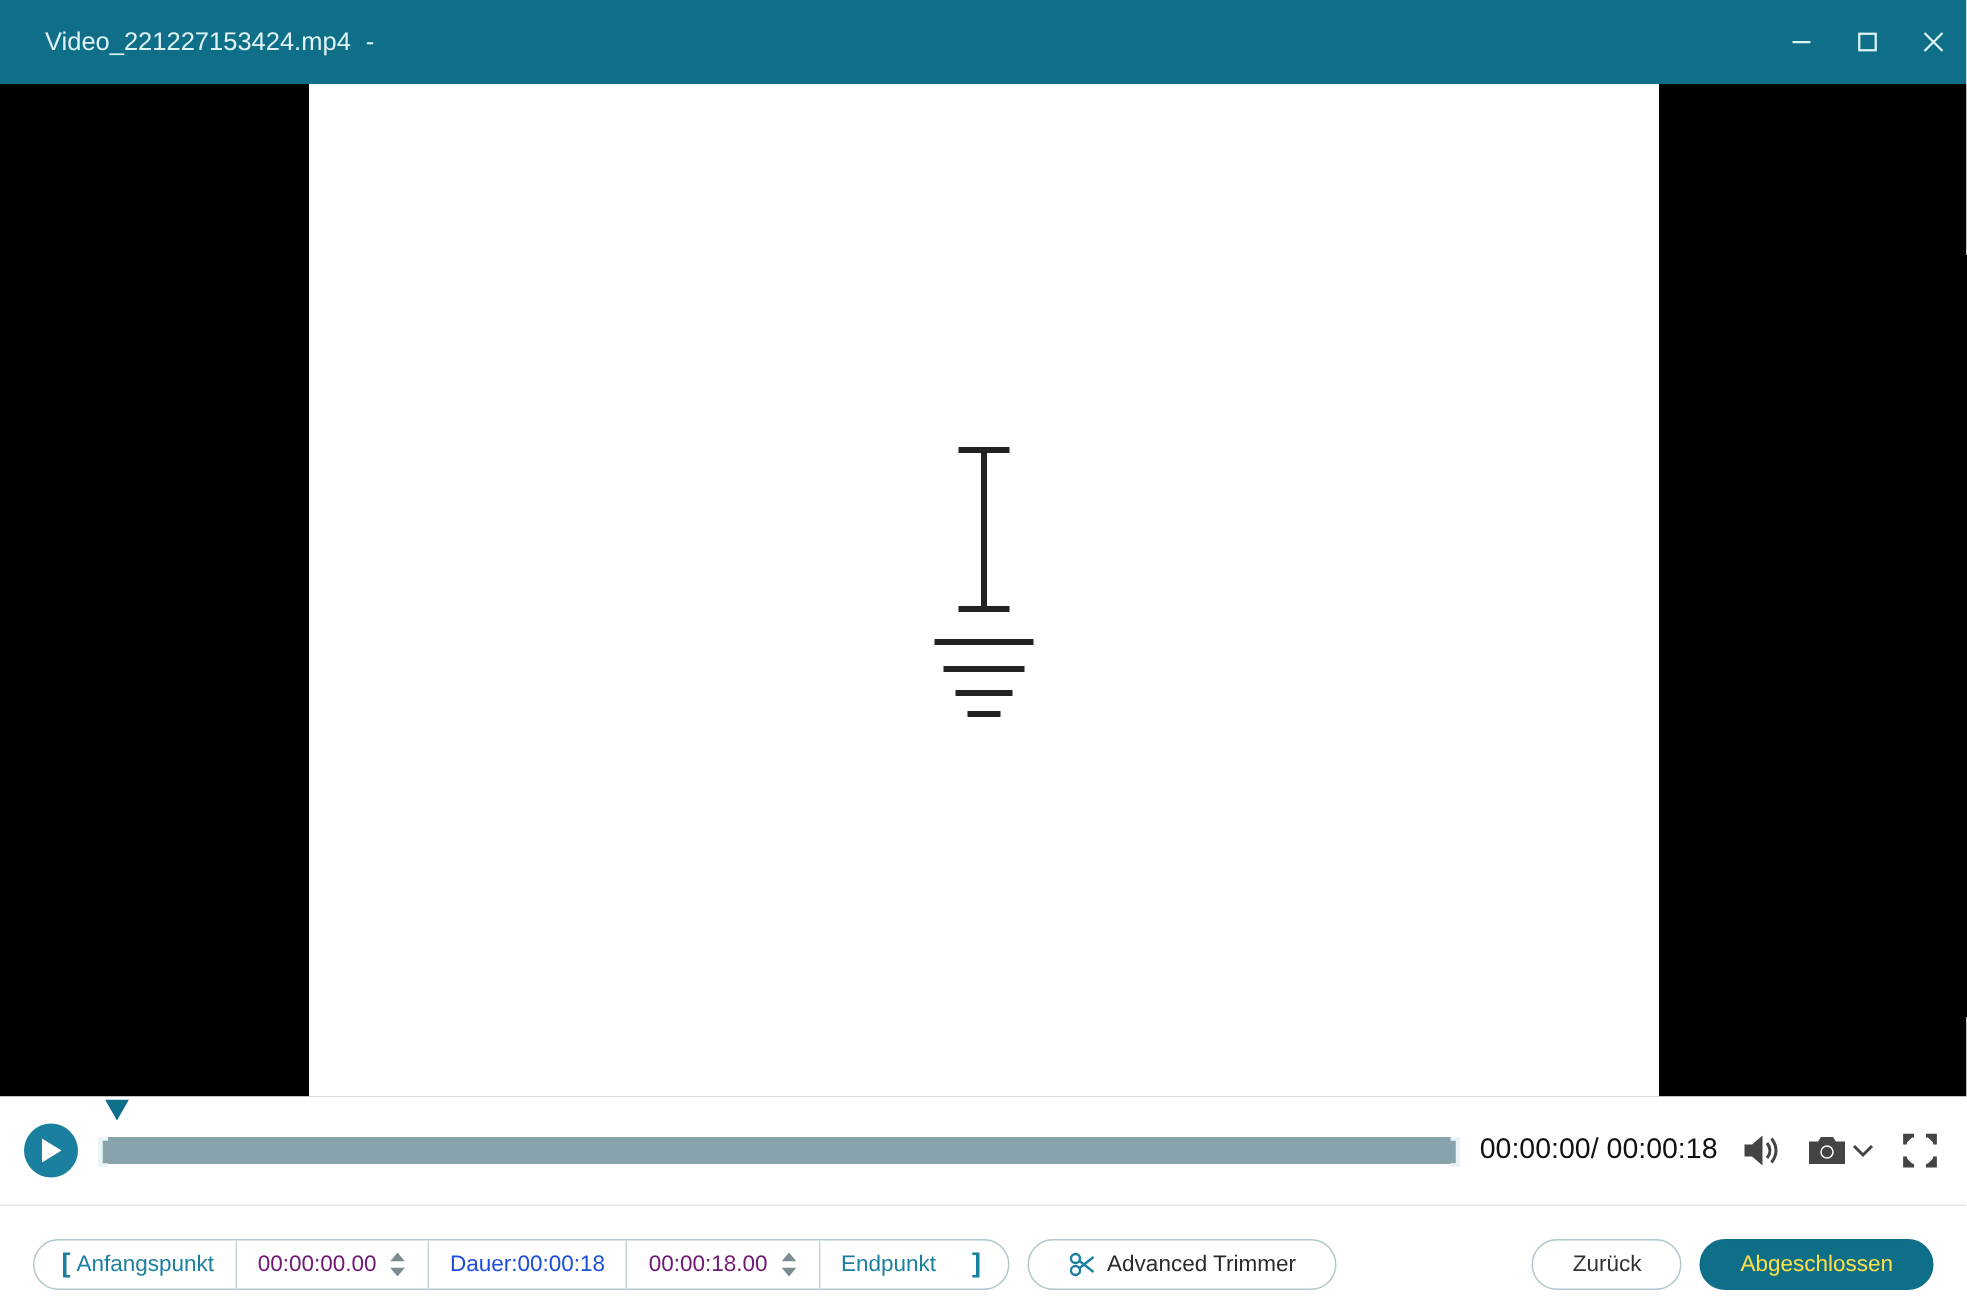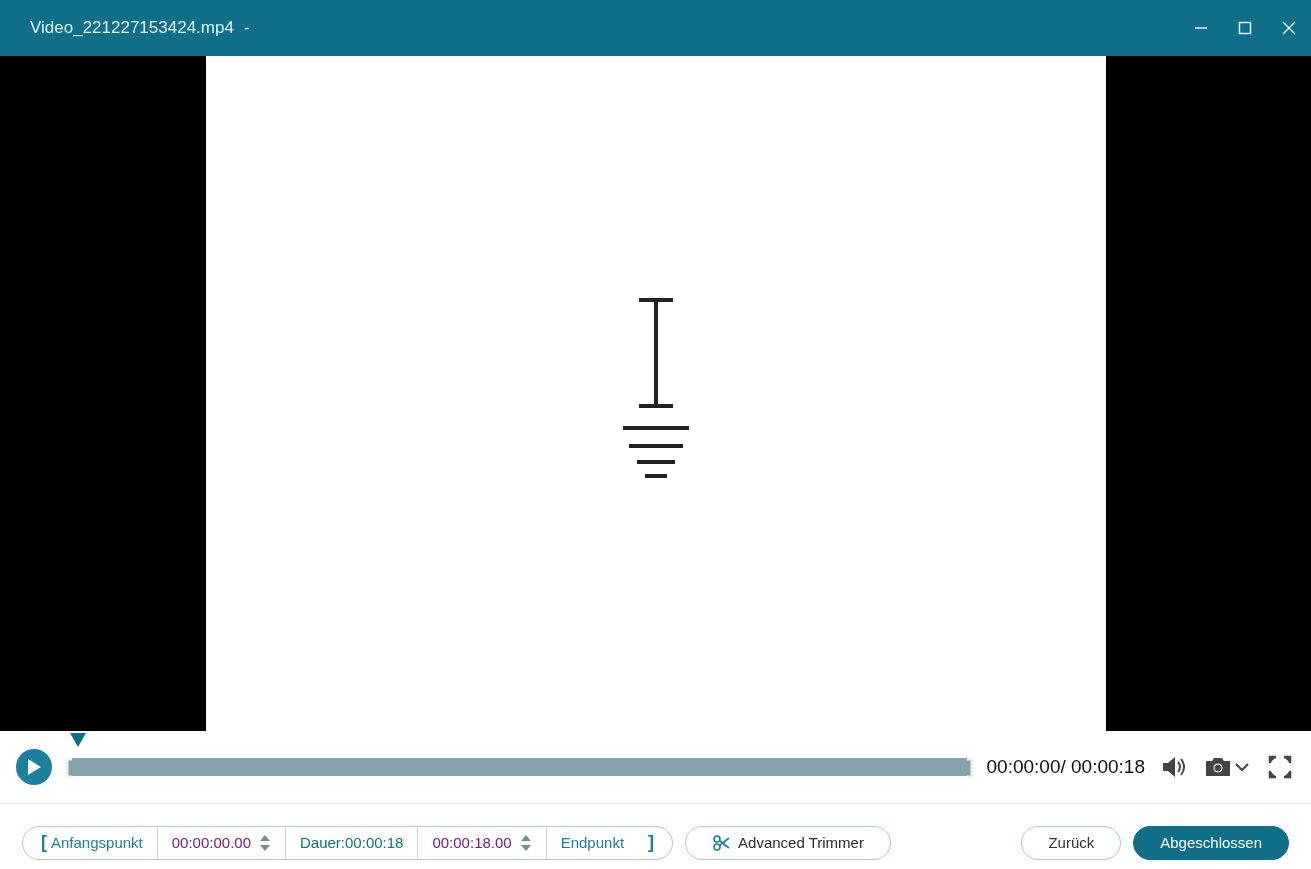--- a/index.html
+++ b/index.html
@@ -142,21 +142,21 @@
     justify-content: center;
     padding: 0 14px;
     font-size: 15px;
     border-right: 1px solid #c8d5d9;
     position: relative;
   }
   .seg:last-child { border-right: none; }
   .seg.label-start { color: #1b7fa0; font-weight: 500; }
   .seg.label-end   { color: #1b7fa0; font-weight: 500; gap: 20px; }
   .seg.time-cell   { color: #701a75; }
-  .seg.dur-cell    { color: #0f766e; }
+  .seg.dur-cell    { color: #1d4ed8; }
   .seg .bracket-glyph { color: #1b7fa0; font-weight: 700; margin: 0 4px; font-size: 18px; }
   .stepper {
     display: flex; flex-direction: column;
     margin-left: 8px;
     gap: 0px;
   }
   .stepper .step {
     width: 12px; height: 10px;
     display: flex; align-items: center; justify-content: center;
     cursor: pointer;
@@ -175,21 +175,21 @@
     font-size: 15px;
     color: #333;
     cursor: pointer;
     flex-shrink: 0;
     gap: 8px;
   }
   .pill-btn.adv { color: #2a2a2a; }
   .pill-btn.adv svg { stroke: #1b7fa0; fill: none; }
   .pill-btn.primary {
     background: #0f6f89;
-    color: #ffffff;
+    color: #fde047;
     border-color: #0f6f89;
   }
 
   .trim-spacer { flex: 1; }
 </style>
 </head>
 <body>
 
 <div class="titlebar">
   <span class="title-text">Video_221227153424.mp4</span>

